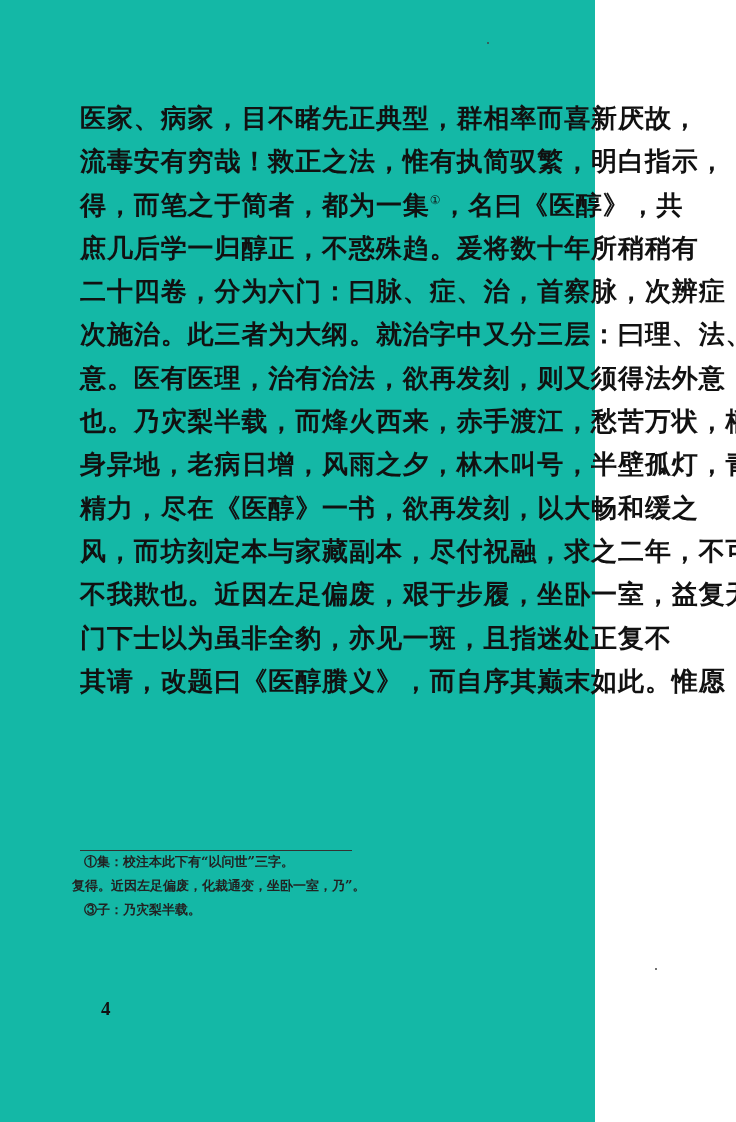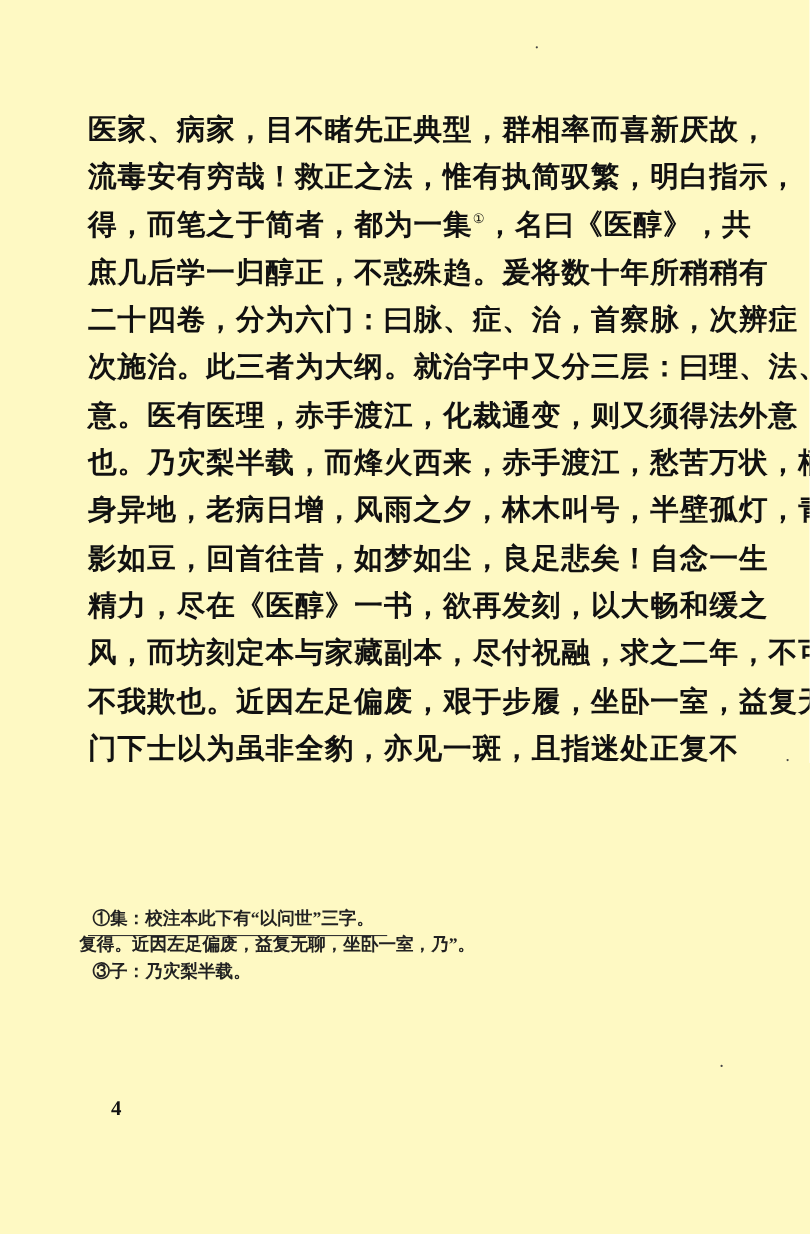--- a/index.html
+++ b/index.html
@@ -11,23 +11,23 @@
     width: 736px;
     height: 1122px;
     position: relative;
     overflow: hidden;
     font-family: "DejaVu Serif", "Liberation Serif", serif;
     color: #111111;
   }
   .page {
     position: absolute;
     left: 0; top: 0;
-    width: 736px;
+    width: 595px;
     height: 1122px;
-    background: #fef9c3;
+    background: #14b8a6;
   }
   .speck {
     position: absolute;
     width: 2px; height: 2px;
     background: #444;
     border-radius: 1px;
   }
   .body-text {
     position: absolute;
     left: 80px;
@@ -56,26 +56,25 @@
     position: absolute;
     left: 80px;
     top: 850px;
     width: 272px;
     height: 0;
     border-top: 1.5px solid #333;
   }
   .footnotes {
     position: absolute;
     left: 72px;
-    top: 824px;
+    top: 850px;
     width: 580px;
-    font-size: 16px;
+    font-size: 13px;
     font-weight: bold;
     color: #222;
-    font-family: Liberation Serif, serif;
   }
   .fn-line {
     height: 24px;
     line-height: 24px;
     white-space: nowrap;
   }
   .fn-line.indent { padding-left: 12px; }
   .page-number {
     position: absolute;
     left: 101px;
@@ -94,32 +93,32 @@
   <div class="speck" style="left:715px;top:690px;"></div>
   <div class="speck" style="left:655px;top:968px;"></div>
 
   <div class="body-text">
     <div class="line"><span>医家、病家，目不睹先正典型，群相率而喜新厌故，</span></div>
     <div class="line"><span>流毒安有穷哉！救正之法，惟有执简驭繁，明白指示，</span></div>
     <div class="line"><span>得，而笔之于简者，都为一集</span><sup class="fn">①</sup><span>，名曰《医醇》，共</span></div>
     <div class="line"><span>庶几后学一归醇正，不惑殊趋。爰将数十年所稍稍有</span></div>
     <div class="line"><span>二十四卷，分为六门：曰脉、症、治，首察脉，次辨症，</span></div>
     <div class="line"><span>次施治。此三者为大纲。就治字中又分三层：曰理、法、</span></div>
-    <div class="line"><span>意。医有医理，赤手渡江，化裁通变，则又须得法外意</span></div>
+    <div class="line"><span>意。医有医理，治有治法，欲再发刻，则又须得法外意</span></div>
     <div class="line"><span>也。乃灾梨半载，而烽火西来，赤手渡江，愁苦万状，栖</span></div>
     <div class="line"><span>身异地，老病日增，风雨之夕，林木叫号，半壁孤灯，青</span></div>
-    <div class="line"><span>影如豆，回首往昔，如梦如尘，良足悲矣！自念一生</span></div>
     <div class="line"><span>精力，尽在《医醇》一书，欲再发刻，以大畅和缓之</span></div>
     <div class="line"><span>风，而坊刻定本与家藏副本，尽付祝融，求之二年，不可</span></div>
     <div class="line"><span>不我欺也。近因左足偏废，艰于步履，坐卧一室，益复无</span></div>
     <div class="line"><span>门下士以为虽非全豹，亦见一斑，且指迷处正复不</span></div>
+    <div class="line last"><span>其请，改题曰《医醇賸义》，而自序其巅末如此。惟愿</span></div>
   </div>
 
   <div class="rule"></div>
 
   <div class="footnotes">
     <div class="fn-line indent"><span>①</span><span>集：校注本此下有“以问世”三字。</span></div>
-    <div class="fn-line"><span>复得。近因左足偏废，益复无聊，坐卧一室，乃”。</span></div>
+    <div class="fn-line"><span>复得。近因左足偏废，化裁通变，坐卧一室，乃”。</span></div>
     <div class="fn-line indent"><span>③</span><span>子：乃灾梨半载。</span></div>
   </div>
 
   <div class="page-number">4</div>
 </div>
 
 </body></html>

